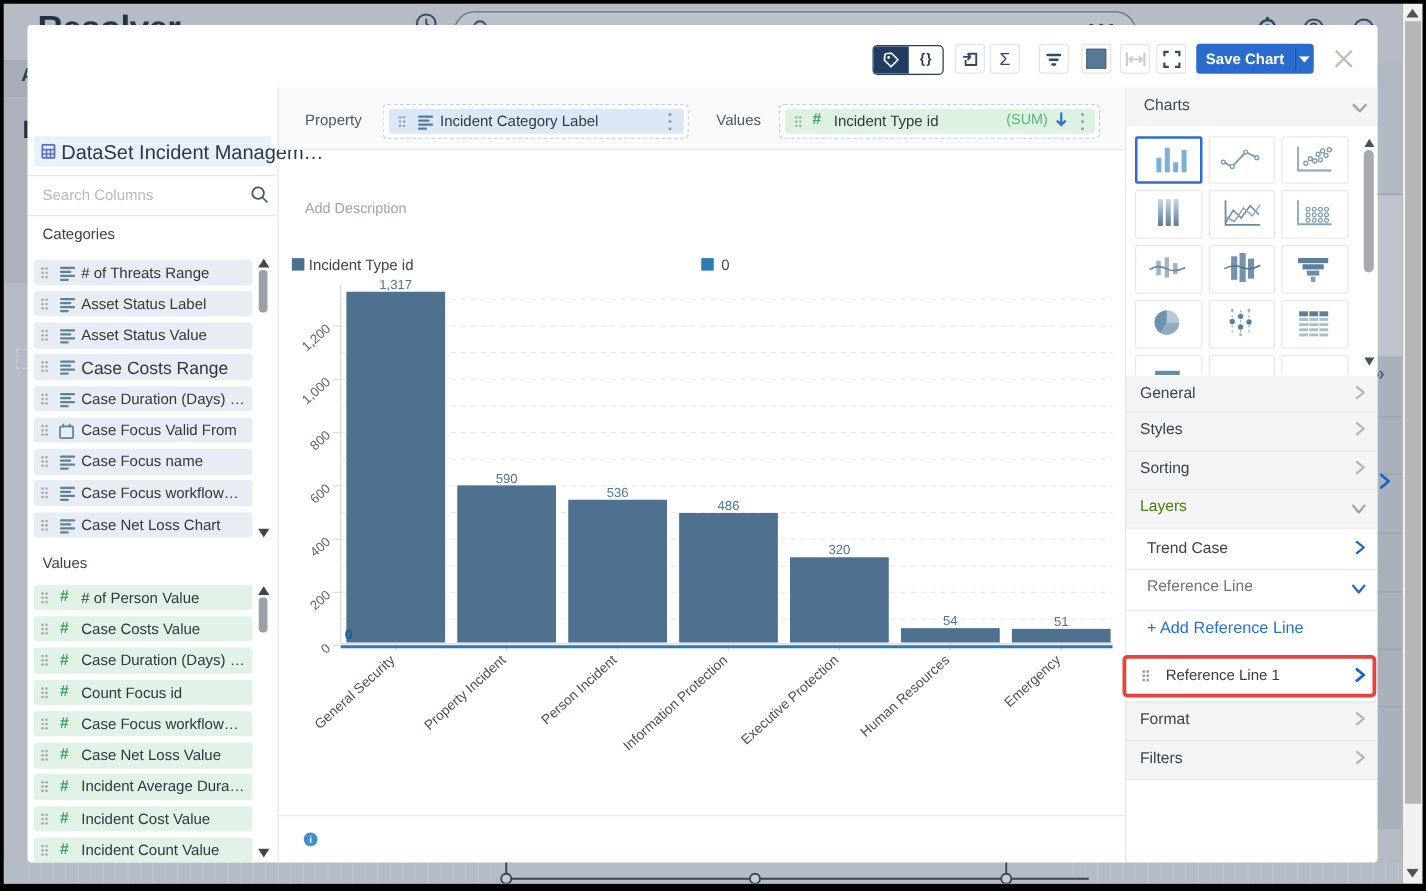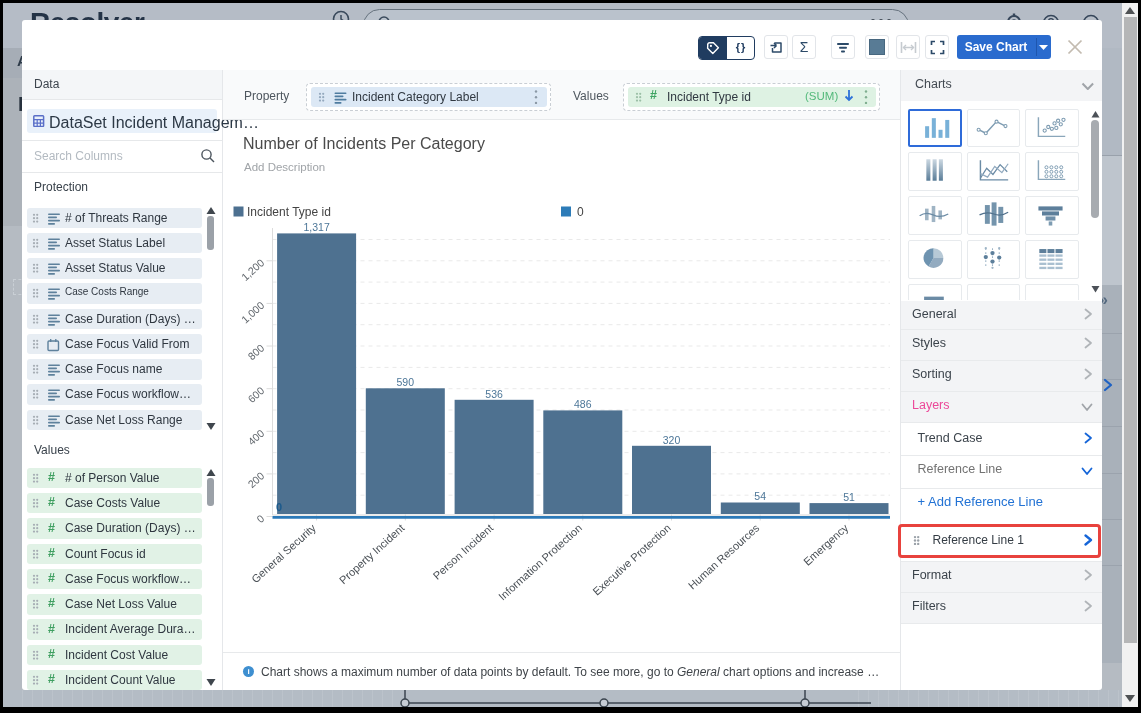--- a/index.html
+++ b/index.html
@@ -119,40 +119,37 @@
       <div class="abs" style="left:78.5px;top:3px;width:1px;height:18px;background:#1e56ae"></div>
       <svg class="abs" style="left:82px;top:10px" width="10" height="6">
         <polygon points="0,0 9,0 4.5,5" fill="#fff"></polygon>
       </svg>
     </div>
     <svg class="abs" style="left:1045px;top:19px" width="16" height="16">
       <line x1="1.5" y1="1.5" x2="14.5" y2="14.5" stroke="#c3bbb0" stroke-width="1.7"></line>
       <line x1="14.5" y1="1.5" x2="1.5" y2="14.5" stroke="#c3bbb0" stroke-width="1.7"></line>
     </svg>
     <div class="abs" style="left:200px;top:50px;width:1px;height:620px;background:#e5e7ea"></div>
-    <div class="abs" style="left:0;top:50px;width:200px;height:30px;background:#f4f6f8;border-bottom:1px solid #e6e8ea">
-      <div class="abs" style="left:12px;top:7px;font-size:12px;color:#3d454e">Data</div>
-    </div>
     <div class="abs" style="left:5px;top:89px;width:190px;height:24px;background:#e9f1fa;border-radius:3px"></div>
     <svg class="abs" style="left:11px;top:95px" width="12" height="12">
       <rect x="0.8" y="0.8" width="9.8" height="10.6" rx="0.8" fill="none" stroke="#5a6fc8" stroke-width="1.5"></rect>
       <line x1="0.8" y1="4.6" x2="10.6" y2="4.6" stroke="#5a6fc8" stroke-width="1.4"></line>
       <line x1="0.8" y1="8.2" x2="10.6" y2="8.2" stroke="#5a6fc8" stroke-width="1.2"></line>
       <line x1="4.2" y1="4.6" x2="4.2" y2="11.2" stroke="#5a6fc8" stroke-width="1.2"></line>
       <line x1="7.4" y1="4.6" x2="7.4" y2="11.2" stroke="#5a6fc8" stroke-width="1.2"></line>
     </svg>
     <div class="abs" style="left:27px;top:94px;font-size:16px;color:#2c3845;white-space:nowrap">DataSet Incident Managem…</div>
     <div class="abs" style="left:0;top:120px;width:200px;height:1px;background:#e6e8ea"></div>
     <div class="abs" style="left:12px;top:129px;font-size:12px;color:#b3bac1">Search Columns</div>
     <svg class="abs" style="left:178px;top:128px" width="16" height="16">
       <circle cx="6.5" cy="6.5" r="4.6" fill="none" stroke="#4b545d" stroke-width="1.4"></circle>
       <line x1="10" y1="10" x2="14" y2="14" stroke="#4b545d" stroke-width="1.4"></line>
     </svg>
     <div class="abs" style="left:0;top:151.5px;width:200px;height:1px;background:#e6e8ea"></div>
-    <div class="abs" style="left:12px;top:160px;font-size:12px;color:#39424b">Protection</div>
+    <div class="abs" style="left:12px;top:160px;font-size:12px;color:#39424b">Categories</div>
     <div class="abs" style="left:5px;top:187.5px;width:175px;height:20.5px;background:#e7edf3;border-radius:3px"></div>
     <svg class="abs" style="left:5px;top:187.5px" width="42" height="20.5">
       <circle cx="7.0" cy="6.8" r="1.1" fill="#a6adb4"></circle>
       <circle cx="7.0" cy="10.2" r="1.1" fill="#a6adb4"></circle>
       <circle cx="7.0" cy="13.6" r="1.1" fill="#a6adb4"></circle>
       <circle cx="10.2" cy="6.8" r="1.1" fill="#a6adb4"></circle>
       <circle cx="10.2" cy="10.2" r="1.1" fill="#a6adb4"></circle>
       <circle cx="10.2" cy="13.6" r="1.1" fill="#a6adb4"></circle>
       <rect x="21" y="5.4" width="12" height="1.7" rx="0.8" fill="#5e819c"></rect>
       <rect x="21" y="8.6" width="9" height="1.7" rx="0.8" fill="#5e819c"></rect>
@@ -194,21 +191,21 @@
       <circle cx="7.0" cy="10.2" r="1.1" fill="#a6adb4"></circle>
       <circle cx="7.0" cy="13.6" r="1.1" fill="#a6adb4"></circle>
       <circle cx="10.2" cy="6.8" r="1.1" fill="#a6adb4"></circle>
       <circle cx="10.2" cy="10.2" r="1.1" fill="#a6adb4"></circle>
       <circle cx="10.2" cy="13.6" r="1.1" fill="#a6adb4"></circle>
       <rect x="21" y="5.4" width="12" height="1.7" rx="0.8" fill="#5e819c"></rect>
       <rect x="21" y="8.6" width="9" height="1.7" rx="0.8" fill="#5e819c"></rect>
       <rect x="21" y="11.8" width="12" height="1.7" rx="0.8" fill="#5e819c"></rect>
       <rect x="21" y="15.0" width="7" height="1.7" rx="0.8" fill="#5e819c"></rect>
     </svg>
-    <div class="abs" style="left:43px;top:266.4px;font-size:10px;color:#2f3740;white-space:nowrap">Case Costs Range</div>
+    <div class="abs" style="left:43px;top:266.4px;font-size:14px;color:#2f3740;white-space:nowrap">Case Costs Range</div>
     <div class="abs" style="left:5px;top:288.5px;width:175px;height:20.5px;background:#e7edf3;border-radius:3px"></div>
     <svg class="abs" style="left:5px;top:288.5px" width="42" height="20.5">
       <circle cx="7.0" cy="6.8" r="1.1" fill="#a6adb4"></circle>
       <circle cx="7.0" cy="10.2" r="1.1" fill="#a6adb4"></circle>
       <circle cx="7.0" cy="13.6" r="1.1" fill="#a6adb4"></circle>
       <circle cx="10.2" cy="6.8" r="1.1" fill="#a6adb4"></circle>
       <circle cx="10.2" cy="10.2" r="1.1" fill="#a6adb4"></circle>
       <circle cx="10.2" cy="13.6" r="1.1" fill="#a6adb4"></circle>
       <rect x="21" y="5.4" width="12" height="1.7" rx="0.8" fill="#5e819c"></rect>
       <rect x="21" y="8.6" width="9" height="1.7" rx="0.8" fill="#5e819c"></rect>
@@ -263,21 +260,21 @@
       <circle cx="7.0" cy="10.2" r="1.1" fill="#a6adb4"></circle>
       <circle cx="7.0" cy="13.6" r="1.1" fill="#a6adb4"></circle>
       <circle cx="10.2" cy="6.8" r="1.1" fill="#a6adb4"></circle>
       <circle cx="10.2" cy="10.2" r="1.1" fill="#a6adb4"></circle>
       <circle cx="10.2" cy="13.6" r="1.1" fill="#a6adb4"></circle>
       <rect x="21" y="5.4" width="12" height="1.7" rx="0.8" fill="#5e819c"></rect>
       <rect x="21" y="8.6" width="9" height="1.7" rx="0.8" fill="#5e819c"></rect>
       <rect x="21" y="11.8" width="12" height="1.7" rx="0.8" fill="#5e819c"></rect>
       <rect x="21" y="15.0" width="7" height="1.7" rx="0.8" fill="#5e819c"></rect>
     </svg>
-    <div class="abs" style="left:43px;top:392.7px;font-size:12px;color:#2f3740;white-space:nowrap">Case Net Loss Range</div>
+    <div class="abs" style="left:43px;top:392.7px;font-size:12px;color:#2f3740;white-space:nowrap">Case Net Loss Chart</div>
     <svg class="abs" style="left:184px;top:186px" width="10" height="10">
       <polygon points="5,1 9.5,8 0.5,8" fill="#3f464d"></polygon>
     </svg>
     <div class="abs" style="left:185px;top:196px;width:7px;height:34px;background:#9ba1a8;border-radius:3px"></div>
     <svg class="abs" style="left:184px;top:401px" width="10" height="10">
       <polygon points="0.5,2 9.5,2 5,9" fill="#3f464d"></polygon>
     </svg>
     <div class="abs" style="left:12px;top:423px;font-size:12px;color:#39424b">Values</div>
     <div class="abs" style="left:5px;top:447.7px;width:175px;height:20.5px;background:#e1f2e6;border-radius:3px"></div>
     <svg class="abs" style="left:5px;top:447.7px" width="42" height="20.5">
@@ -418,21 +415,20 @@
       <circle cx="238" cy="4.5" r="1.2" fill="#7fae8f"></circle>
       <circle cx="238" cy="10.2" r="1.2" fill="#7fae8f"></circle>
       <circle cx="238" cy="15.9" r="1.2" fill="#7fae8f"></circle>
     </svg>
     <div class="abs" style="left:628px;top:68.4px;font-size:12.5px;font-weight:bold;color:#3fa463">#</div>
     <div class="abs" style="left:645px;top:69.7px;font-size:12px;color:#303841;white-space:nowrap">Incident Type id</div>
     <div class="abs" style="left:783px;top:69.7px;font-size:11.5px;color:#53b97a">(SUM)</div>
     <svg class="abs" style="left:821px;top:68px" width="12" height="16">
       <path d="M6 2 V12 M2.5 8.5 L6 12 L9.5 8.5" fill="none" stroke="#2d72d9" stroke-width="1.8"></path>
     </svg>
-    <div class="abs" style="left:221px;top:115px;font-size:16px;color:#4a4a4a">Number of Incidents Per Category</div>
     <div class="abs" style="left:222px;top:141px;font-size:11.5px;color:#a0a4a8">Add Description</div>
     <svg class="abs" style="left:200px;top:170px" width="678" height="462" font-family="Liberation Sans,sans-serif">
       <rect x="11.5" y="16.5" width="10" height="10" fill="#4d7090"></rect>
       <text x="25" y="26" font-size="12" fill="#444">Incident Type id</text>
       <rect x="339" y="16.5" width="10" height="10" fill="#2d7cb8"></rect>
       <text x="355" y="26" font-size="12" fill="#444">0</text>
       <line x1="50.5" y1="305.2" x2="668" y2="305.2" stroke="#e9e9e9" stroke-width="1" stroke-dasharray="4,4"></line>
       <line x1="50.5" y1="283.9" x2="668" y2="283.9" stroke="#e9e9e9" stroke-width="1" stroke-dasharray="4,4"></line>
       <line x1="50.5" y1="262.6" x2="668" y2="262.6" stroke="#e9e9e9" stroke-width="1" stroke-dasharray="4,4"></line>
       <line x1="50.5" y1="241.3" x2="668" y2="241.3" stroke="#e9e9e9" stroke-width="1" stroke-dasharray="4,4"></line>
@@ -487,21 +483,20 @@
       <text x="94.6" y="339" font-size="11" fill="#4b5157" text-anchor="end" transform="rotate(-42 94.6 339)">General Security</text>
       <text x="183.3" y="339" font-size="11" fill="#4b5157" text-anchor="end" transform="rotate(-42 183.3 339)">Property Incident</text>
       <text x="272.1" y="339" font-size="11" fill="#4b5157" text-anchor="end" transform="rotate(-42 272.1 339)">Person Incident</text>
       <text x="360.8" y="339" font-size="11" fill="#4b5157" text-anchor="end" transform="rotate(-42 360.8 339)">Information Protection</text>
       <text x="449.5" y="339" font-size="11" fill="#4b5157" text-anchor="end" transform="rotate(-42 449.5 339)">Executive Protection</text>
       <text x="538.2" y="339" font-size="11" fill="#4b5157" text-anchor="end" transform="rotate(-42 538.2 339)">Human Resources</text>
       <text x="627.0" y="339" font-size="11" fill="#4b5157" text-anchor="end" transform="rotate(-42 627.0 339)">Emergency</text>
     </svg>
     <div class="abs" style="left:201px;top:631.5px;width:677px;height:1px;background:#e7e9eb"></div>
     <div class="abs" style="left:221px;top:646px;width:11px;height:11px;border-radius:50%;background:#3e8fd0;color:#fff;font-size:8px;font-weight:bold;text-align:center;line-height:11px">i</div>
-    <div class="abs" style="left:239px;top:645px;font-size:12px;color:#3f4449;white-space:nowrap">Chart shows a maximum number of data points by default. To see more, go to <i>General</i> chart options and increase …</div>
     <div class="abs" style="left:878px;top:50px;width:1px;height:620px;background:#e5e7ea"></div>
     <div class="abs" style="left:879px;top:50px;width:201px;height:31.3px;background:#f3f4f6"></div>
     <div class="abs" style="left:893px;top:57px;font-size:12.5px;color:#434a52">Charts</div>
     <svg class="abs" style="left:1058.7px;top:61.5px" width="14" height="9">
       <path d="M1.5 1.5 L6.8 7 L12.1 1.5" fill="none" stroke="#a0a4a9" stroke-width="2.0" stroke-linejoin="round"></path>
     </svg>
     <div class="abs" style="left:879px;top:81.3px;width:201px;height:1px;background:#e8eaec"></div>
     <div class="abs" style="left:879px;top:81.4px;width:201px;height:199.1px;overflow:hidden;background:#fff">
       <div class="abs" style="left:7.3px;top:7.2px;width:53.3px;height:38.6px;border:2px solid #2e6bd9;border-radius:2px;background:#fff">
         <svg width="49" height="34" viewBox="0 0 53 38" style="position:absolute;left:0;top:0">
@@ -657,21 +652,21 @@
       <path d="M2.5 1.5 L8 6 L2.5 10.5" fill="none" stroke="#b0b4b8" stroke-width="1.8" stroke-linecap="round" stroke-linejoin="round"></path>
     </svg>
     <div class="abs" style="left:890px;top:316.3px;font-size:12.5px;color:#3b434b">Styles</div>
     <svg class="abs" style="left:1061px;top:317.3px" width="10" height="12">
       <path d="M2.5 1.5 L8 6 L2.5 10.5" fill="none" stroke="#b0b4b8" stroke-width="1.8" stroke-linecap="round" stroke-linejoin="round"></path>
     </svg>
     <div class="abs" style="left:890px;top:347.0px;font-size:12.5px;color:#3b434b">Sorting</div>
     <svg class="abs" style="left:1061px;top:348.0px" width="10" height="12">
       <path d="M2.5 1.5 L8 6 L2.5 10.5" fill="none" stroke="#b0b4b8" stroke-width="1.8" stroke-linecap="round" stroke-linejoin="round"></path>
     </svg>
-    <div class="abs" style="left:890px;top:378.3px;font-size:12.5px;color:#ec4899">Layers</div>
+    <div class="abs" style="left:890px;top:378.3px;font-size:12.5px;color:#4d7c0f">Layers</div>
     <svg class="abs" style="left:1058.7px;top:381.8px" width="12" height="10">
       <path d="M1.5 2.5 L6 8 L10.5 2.5" fill="none" stroke="#a0a4a9" stroke-width="1.8" stroke-linecap="round" stroke-linejoin="round"></path>
     </svg>
     <div class="abs" style="left:895.5px;top:410.7px;font-size:12.5px;color:#3b434b">Trend Case</div>
     <svg class="abs" style="left:1061px;top:411.7px" width="10" height="12">
       <path d="M2.5 1.5 L8 6 L2.5 10.5" fill="none" stroke="#1565d8" stroke-width="1.8" stroke-linecap="round" stroke-linejoin="round"></path>
     </svg>
     <div class="abs" style="left:895.5px;top:442.2px;font-size:12.5px;color:#737373">Reference Line</div>
     <svg class="abs" style="left:1058.7px;top:445.7px" width="12" height="10">
       <path d="M1.5 2.5 L6 8 L10.5 2.5" fill="none" stroke="#1565d8" stroke-width="1.8" stroke-linecap="round" stroke-linejoin="round"></path>

